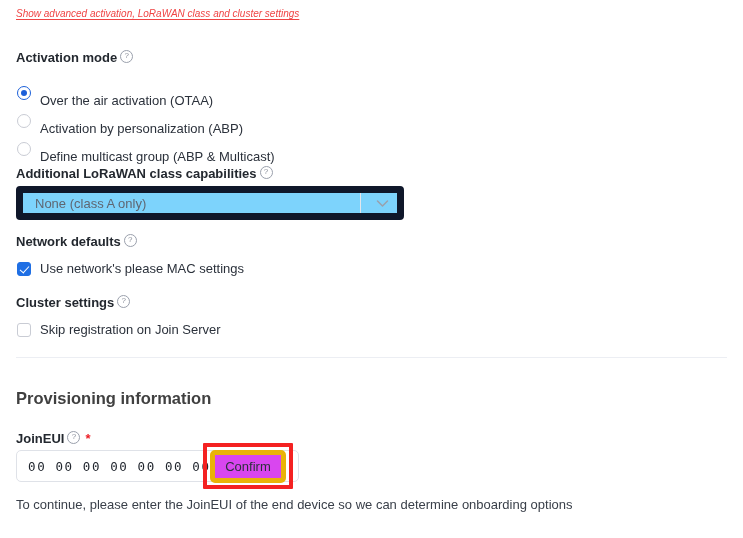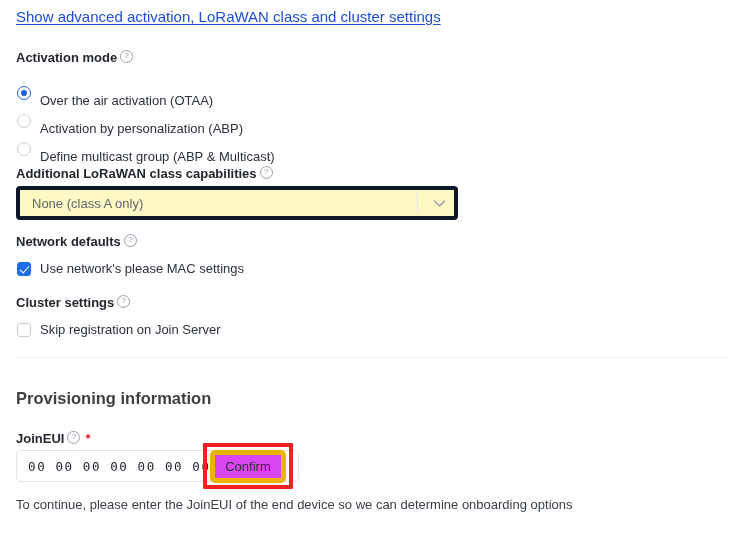--- a/index.html
+++ b/index.html
@@ -21,26 +21,27 @@
     position: relative;
     width: 743px;
     height: 538px;
   }
 
   
   .adv-link {
     position: absolute;
     left: 16px;
     top: 8px;
-    font-size: 15px;
-    color: #1d4ed8;
+    font-size: 10px;
+    color: #ef4444;
     text-decoration: underline;
     text-underline-offset: 2px;
     cursor: pointer;
     white-space: nowrap;
+    font-style: italic;
   }
 
   
   .field-label {
     position: absolute;
     font-size: 13px;
     font-weight: bold;
     color: #23282f;
     white-space: nowrap;
     display: flex;
@@ -146,26 +147,26 @@
   .check-label {
     font-size: 13px;
     color: #2b313b;
   }
 
   
   .select-box {
     position: absolute;
     left: 16px;
     top: 186px;
-    width: 442px;
+    width: 388px;
     height: 34px;
     box-sizing: border-box;
-    border: 4px solid #0f172a;
+    border: 7px solid #0f172a;
     border-radius: 4px;
-    background: #fef9c3;
+    background: #7dd3fc;
     display: flex;
     align-items: center;
     cursor: pointer;
   }
   .select-value {
     flex: 1;
     padding-left: 12px;
     font-size: 13px;
     color: #5f6672;
     white-space: nowrap;

